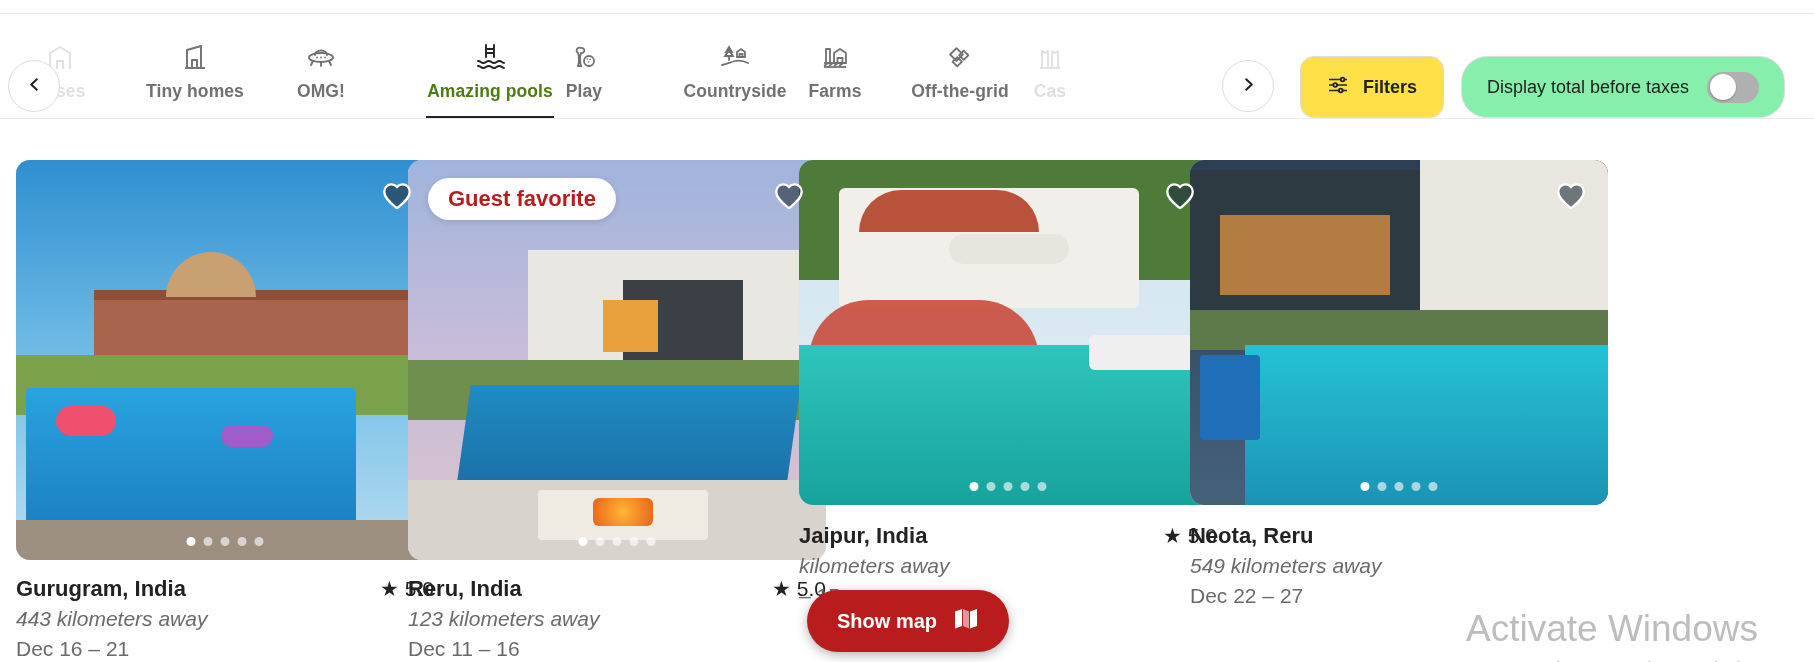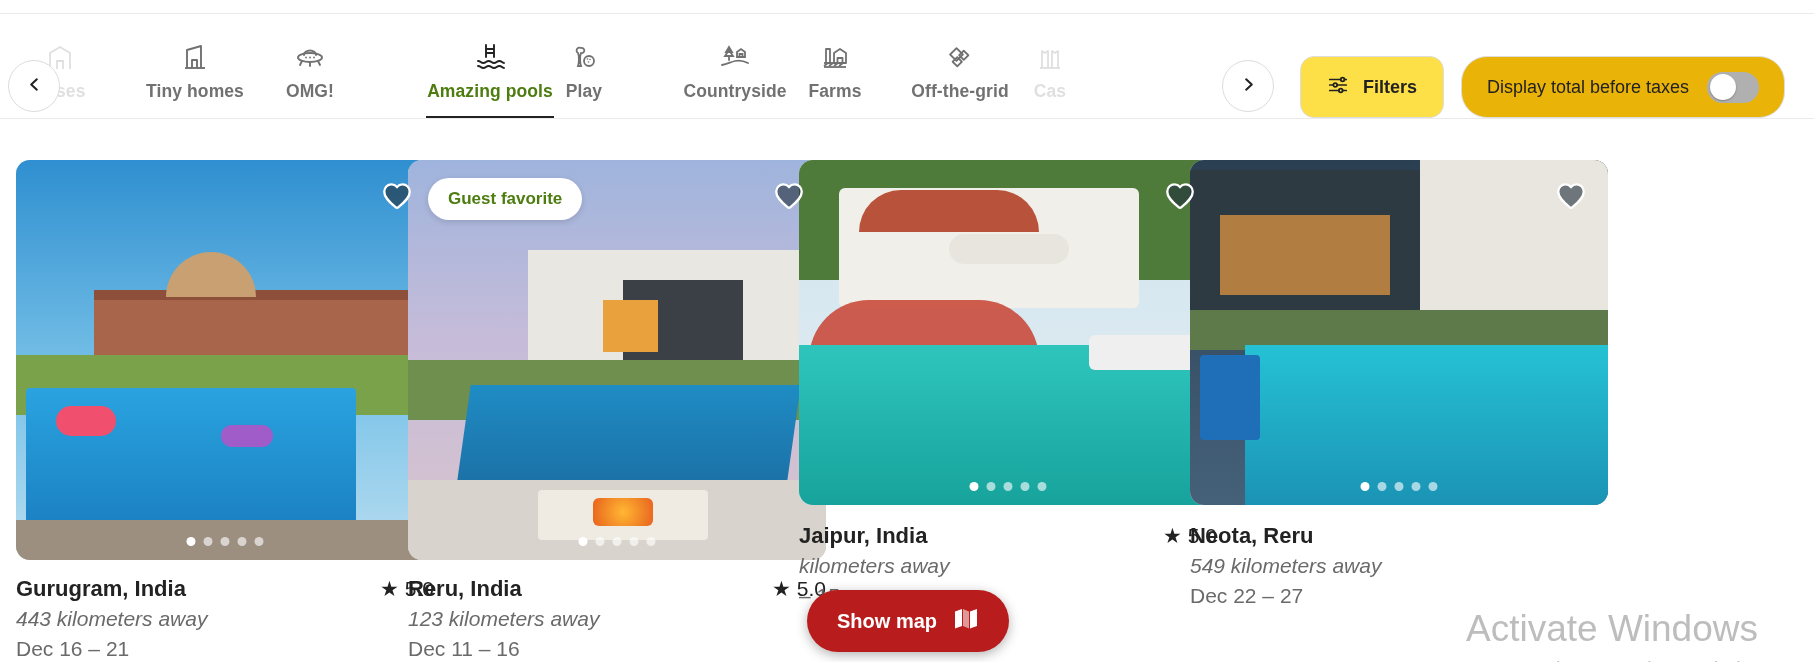--- a/index.html
+++ b/index.html
@@ -82,21 +82,21 @@
   }
   .filters-btn .flbl {
     font-size: 18px; font-weight: 600; color: #222222; white-space: nowrap;
   }
 
   
   .total-box {
     position: absolute; top: 42px; left: 1461px;
     height: 62px; padding: 0 25px;
     border: 1px solid #dddddd; border-radius: 26px;
-    background: #eab308;
+    background: #86efac;
     display: flex; align-items: center; gap: 18px;
     cursor: pointer;
     z-index: 6;
   }
   .total-box .tlbl {
     font-size: 18px; font-weight: 400; color: #222222; white-space: nowrap;
   }
   .switch {
     width: 52px; height: 31px; border-radius: 16px;
     background: #b0b0b0; position: relative; flex: none;
@@ -128,21 +128,21 @@
   .heart {
     position: absolute; top: 18px; right: 20px;
     width: 34px; height: 34px; z-index: 4; cursor: pointer;
   }
   
   .gf {
     position: absolute; top: 18px; left: 20px;
     height: 42px; padding: 0 20px;
     background: #ffffff; border-radius: 21px;
     display: flex; align-items: center;
-    font-size: 17px; font-weight: 600; color: #4d7c0f;
+    font-size: 22px; font-weight: 600; color: #b91c1c;
     box-shadow: 0 2px 6px rgba(0,0,0,.14);
     z-index: 4; white-space: nowrap;
   }
   
   .dots {
     position: absolute; bottom: 14px; left: 50%;
     transform: translateX(-50%);
     display: flex; gap: 8px; z-index: 4;
   }
   .dots i {
@@ -214,21 +214,21 @@
         <svg width="32" height="32" viewBox="0 0 32 32" fill="none" stroke="#717171" stroke-width="1.9" stroke-linejoin="round">
           <path d="M8 27V9l14-4v22"></path>
             <path d="M6 27h20"></path>
             <path d="M13 27v-8h5v8"></path>
             <path d="M13 19h5"></path>
         </svg>
       </span>
       <span class="lbl">Tiny homes</span>
     </div>
 
-    <div class="cat" style="left:240px;width:140px">
+    <div class="cat" style="left:251px;width:140px">
       <span class="ic">
         <svg width="34" height="32" viewBox="0 0 34 32" fill="none" stroke="#717171" stroke-width="1.9" stroke-linecap="round">
           <path d="M11 14a6 4.5 0 0 1 12 0"></path>
           <ellipse cx="17" cy="16.5" rx="12" ry="4.5"></ellipse>
           <path d="M9 20l-2 4M25 20l2 4M17 21v4"></path>
           <circle cx="13" cy="16.5" r=".9" fill="#717171" stroke="none"></circle>
           <circle cx="17" cy="16.5" r=".9" fill="#717171" stroke="none"></circle>
           <circle cx="21" cy="16.5" r=".9" fill="#717171" stroke="none"></circle>
         </svg>
       </span>

